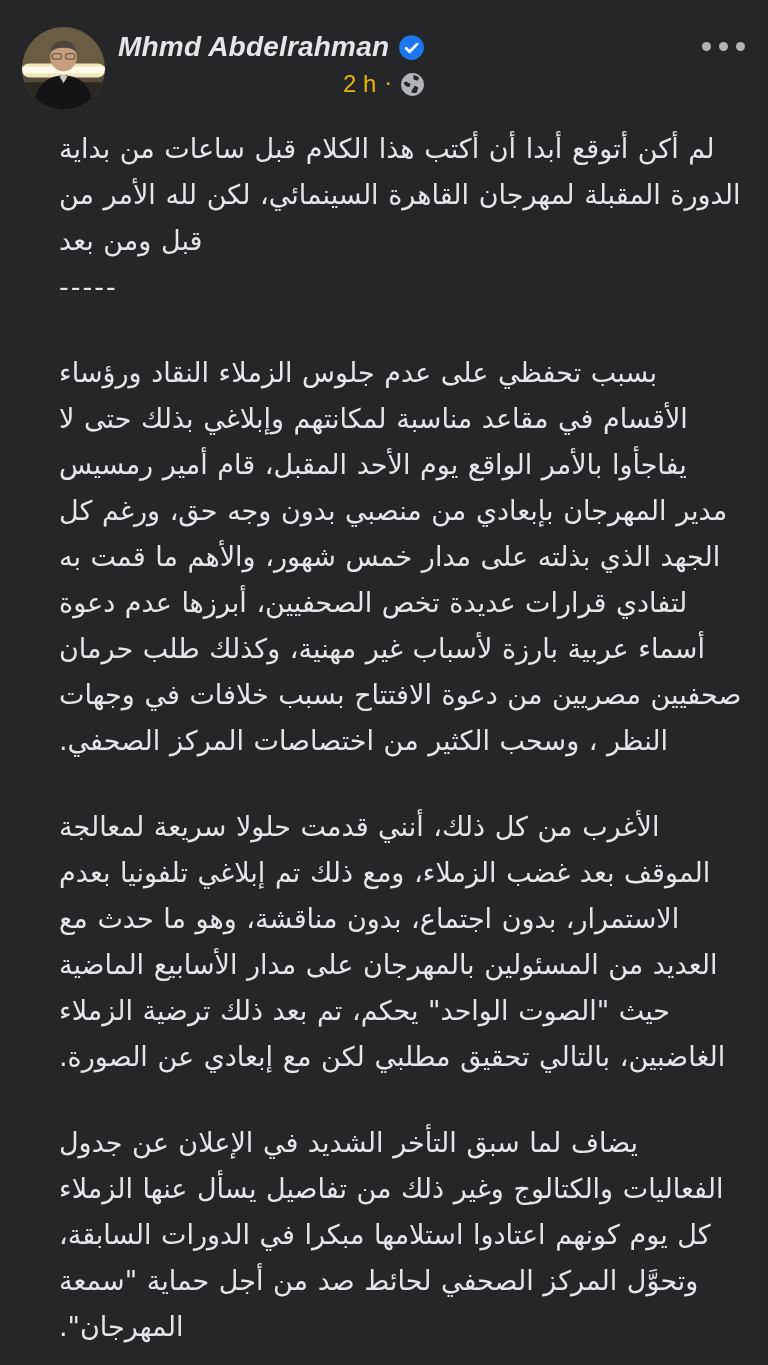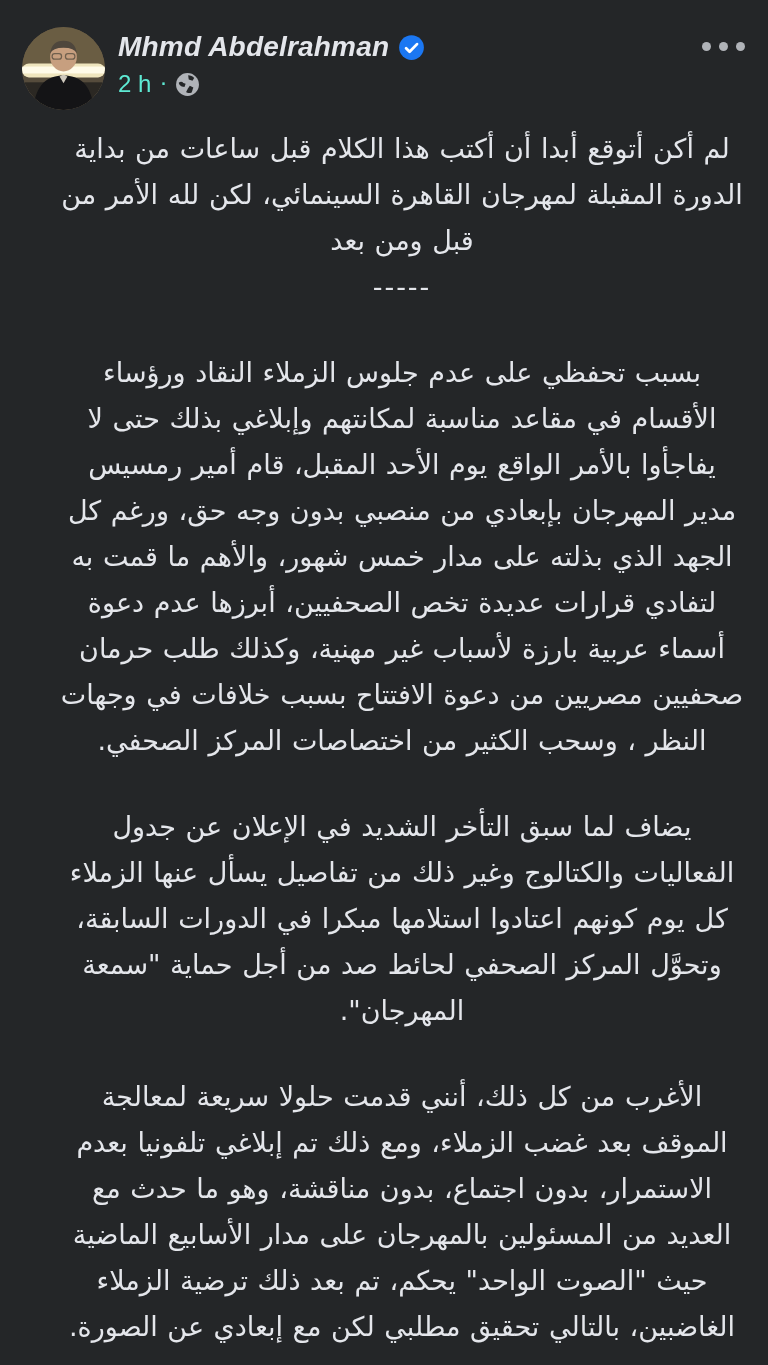--- a/index.html
+++ b/index.html
@@ -49,22 +49,23 @@
     white-space: nowrap;
     cursor: pointer;
     font-style: italic;
   }
   .badge { display: inline-flex; align-items: center; }
   .meta-row {
     display: flex;
     align-items: center;
     gap: 8px;
     margin-top: 7px;
-    color: #5eead4;
+    color: #eab308;
     font-size: 24px;
+    justify-content: flex-end;
   }
   .meta-row .sep { position: relative; top: -2px; }
   .globe { display: inline-flex; align-items: center; }
   .menu-btn {
     position: absolute;
     top: 36px;
     right: 21px;
     display: flex;
     gap: 8px;
     padding: 6px 2px;
@@ -79,21 +80,21 @@
   
   .post-text {
     padding: 16px 23px 0 23px;
     color: #e4e6eb;
     font-size: 27px;
     line-height: 46px;
     font-family: "DejaVu Sans", sans-serif;
   }
   .para {
     margin-top: 40px;
-    text-align: center;       
+    text-align: left;       
     word-spacing: 1px;
     margin-left: 36px;
   }
   .para:first-child { margin-top: 0; }
   
   .para:nth-child(2) { margin-top: 0; letter-spacing: 2px; }
 </style>
 </head>
 <body>
 
@@ -152,17 +153,17 @@
       <span class="dot"></span>
       <span class="dot"></span>
       <span class="dot"></span>
     </div>
   </div>
 
   <div class="post-text">
     <div class="para" dir="auto" lang="ar">لم أكن أتوقع أبدا أن أكتب هذا الكلام قبل ساعات من بداية الدورة المقبلة لمهرجان القاهرة السينمائي، لكن لله الأمر من قبل ومن بعد</div>
     <div class="para" dir="auto">-----</div>
     <div class="para" dir="auto" lang="ar">بسبب تحفظي على عدم جلوس الزملاء النقاد ورؤساء الأقسام في مقاعد مناسبة لمكانتهم وإبلاغي بذلك حتى لا يفاجأوا بالأمر الواقع يوم الأحد المقبل، قام أمير رمسيس مدير المهرجان بإبعادي من منصبي بدون وجه حق، ورغم كل الجهد الذي بذلته على مدار خمس شهور، والأهم ما قمت به لتفادي قرارات عديدة تخص الصحفيين، أبرزها عدم دعوة أسماء عربية بارزة لأسباب غير مهنية، وكذلك طلب حرمان صحفيين مصريين من دعوة الافتتاح بسبب خلافات في وجهات النظر ، وسحب الكثير من اختصاصات المركز الصحفي.</div>
+    <div class="para" dir="auto" lang="ar">الأغرب من كل ذلك، أنني قدمت حلولا سريعة لمعالجة الموقف بعد غضب الزملاء، ومع ذلك تم إبلاغي تلفونيا بعدم الاستمرار، بدون اجتماع، بدون مناقشة، وهو ما حدث مع العديد من المسئولين بالمهرجان على مدار الأسابيع الماضية حيث "الصوت الواحد" يحكم، تم بعد ذلك ترضية الزملاء الغاضبين، بالتالي تحقيق مطلبي لكن مع إبعادي عن الصورة.</div>
     <div class="para" dir="auto" lang="ar">يضاف لما سبق التأخر الشديد في الإعلان عن جدول الفعاليات والكتالوج وغير ذلك من تفاصيل يسأل عنها الزملاء كل يوم كونهم اعتادوا استلامها مبكرا في الدورات السابقة، وتحوَّل المركز الصحفي لحائط صد من أجل حماية "سمعة المهرجان".</div>
-    <div class="para" dir="auto" lang="ar">الأغرب من كل ذلك، أنني قدمت حلولا سريعة لمعالجة الموقف بعد غضب الزملاء، ومع ذلك تم إبلاغي تلفونيا بعدم الاستمرار، بدون اجتماع، بدون مناقشة، وهو ما حدث مع العديد من المسئولين بالمهرجان على مدار الأسابيع الماضية حيث "الصوت الواحد" يحكم، تم بعد ذلك ترضية الزملاء الغاضبين، بالتالي تحقيق مطلبي لكن مع إبعادي عن الصورة.</div>
   </div>
 
 </div>
 
 </body></html>

